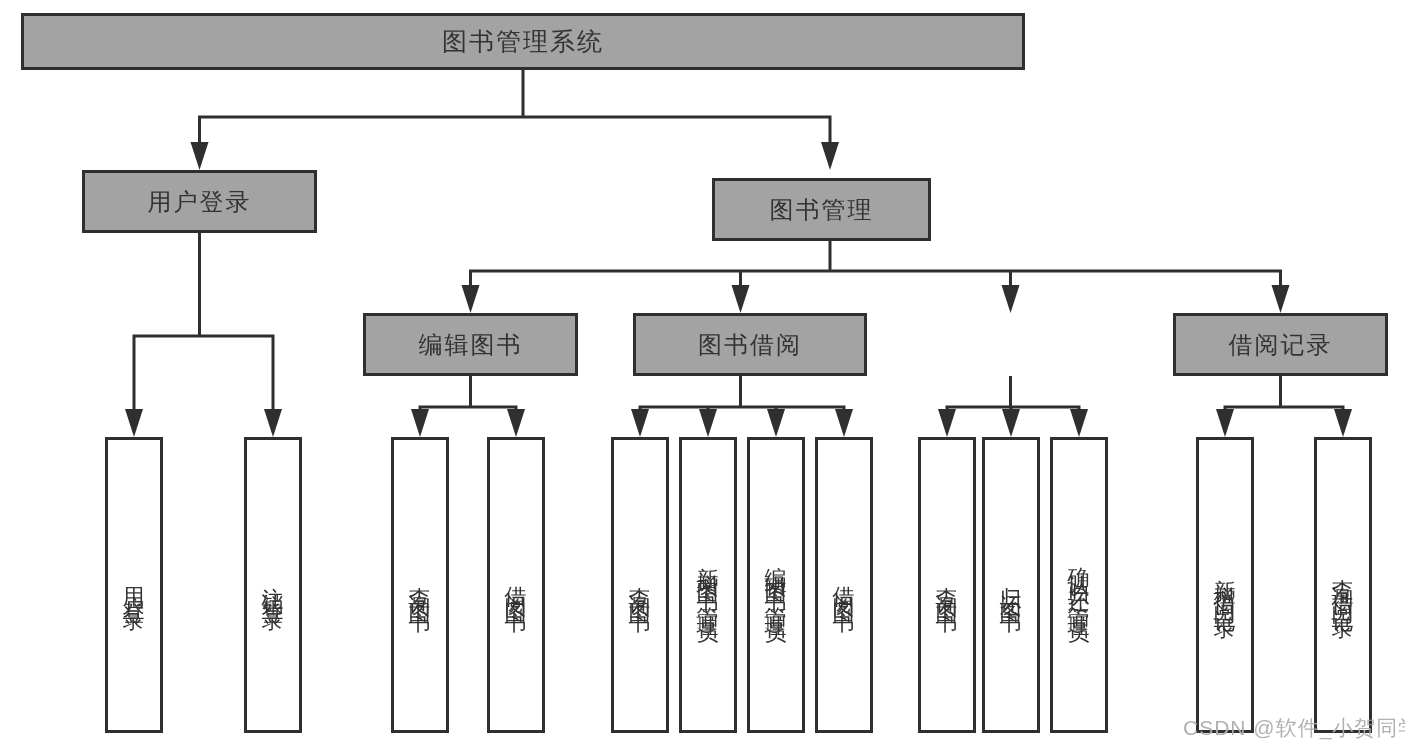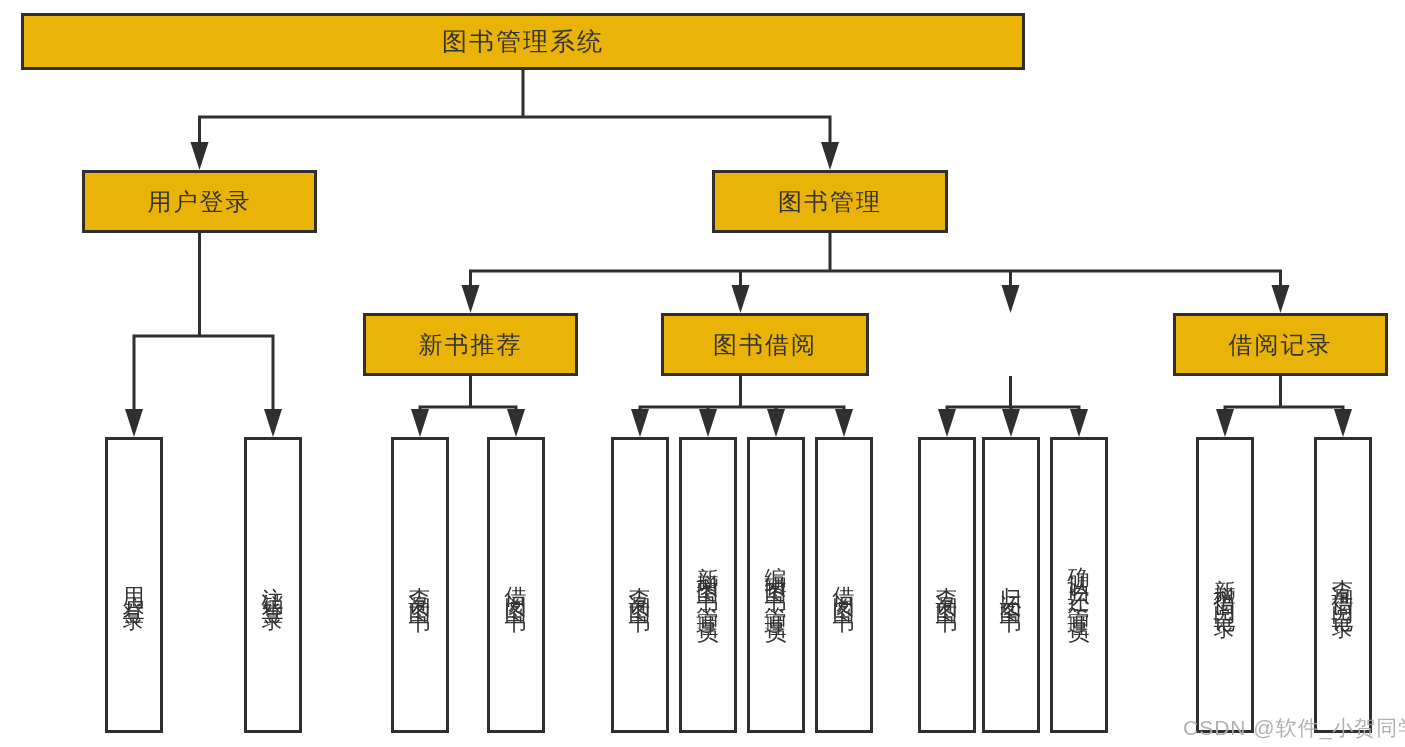--- a/index.html
+++ b/index.html
@@ -1,39 +1,39 @@
 <!DOCTYPE html>
 <html><head>
 <meta charset="utf-8">
 <style>
   html,body{margin:0;padding:0;background:#ffffff;}
   body{font-family:"Liberation Sans","DejaVu Sans",sans-serif;}
   #canvas{position:relative;width:1405px;height:747px;background:#ffffff;overflow:hidden;}
   #connectors{position:absolute;left:0;top:0;z-index:1;}
   .hnode{
     position:absolute;z-index:2;box-sizing:border-box;
-    border:3px solid #2f2f2f;background:#eab308;
+    border:3px solid #2f2f2f;background:#a3a3a3;
     display:flex;align-items:center;justify-content:center;
     font-size:24px;color:#333333;letter-spacing:2px;white-space:nowrap;
   }
   .leaf{
     position:absolute;z-index:2;box-sizing:border-box;
     top:437px;width:58px;height:296px;
     border:3px solid #2f2f2f;background:#ffffff;
     display:flex;align-items:center;justify-content:center;
   }
   .leaf span{
     writing-mode:vertical-rl;text-orientation:mixed;
     font-size:22px;letter-spacing:8px;line-height:1.05;color:#333333;
   }
   #root-box{left:21px;top:13px;width:1004px;height:57px;font-size:25px;}
   #l2-user{left:82px;top:170px;width:235px;height:63px;}
-  #l2-book{left:712px;top:170px;width:236px;height:63px;font-family:Liberation Serif, serif;}
+  #l2-book{left:712px;top:178px;width:219px;height:63px;font-family:Liberation Serif, serif;}
   #l3-new{left:363px;top:313px;width:215px;height:63px;}
-  #l3-borrow{left:633px;top:313px;width:208px;height:63px;margin-left:28px;}
+  #l3-borrow{left:633px;top:313px;width:234px;height:63px;}
   #l3-current{left:903px;top:313px;width:215px;height:63px;}
   #l3-records{left:1173px;top:313px;width:215px;height:63px;}
   #leaf-a1{left:105px;}  #leaf-a2{left:244px;}
   #leaf-b1{left:391px;}  #leaf-b2{left:487px;}
   #leaf-c1{left:611px;}  #leaf-c2{left:679px;}  #leaf-c3{left:747px;}  #leaf-c4{left:815px;}
   #leaf-d1{left:918px;}  #leaf-d2{left:982px;}  #leaf-d3{left:1050px;}
   #leaf-e1{left:1196px;} #leaf-e2{left:1314px;}
   #watermark{
     position:absolute;z-index:3;left:1183px;top:714px;
     font-size:21px;letter-spacing:1px;color:rgba(173,173,173,0.95);white-space:nowrap;
@@ -82,21 +82,21 @@
       <polygon points="1225,437 1216,409 1234,409"></polygon>
       <polygon points="1343,437 1334,409 1352,409"></polygon>
     </g>
   </svg>
 
   <div id="root-box" class="hnode">图书管理系统</div>
 
   <div id="l2-user" class="hnode">用户登录</div>
   <div id="l2-book" class="hnode">图书管理</div>
 
-  <div id="l3-new" class="hnode">新书推荐</div>
+  <div id="l3-new" class="hnode">编辑图书</div>
   <div id="l3-borrow" class="hnode">图书借阅</div>
   <div id="l3-records" class="hnode">借阅记录</div>
 
   <div id="leaf-a1" class="leaf">
     <span>用户登录</span>
   </div>
   <div id="leaf-a2" class="leaf">
     <span>注销登录</span>
   </div>
 

